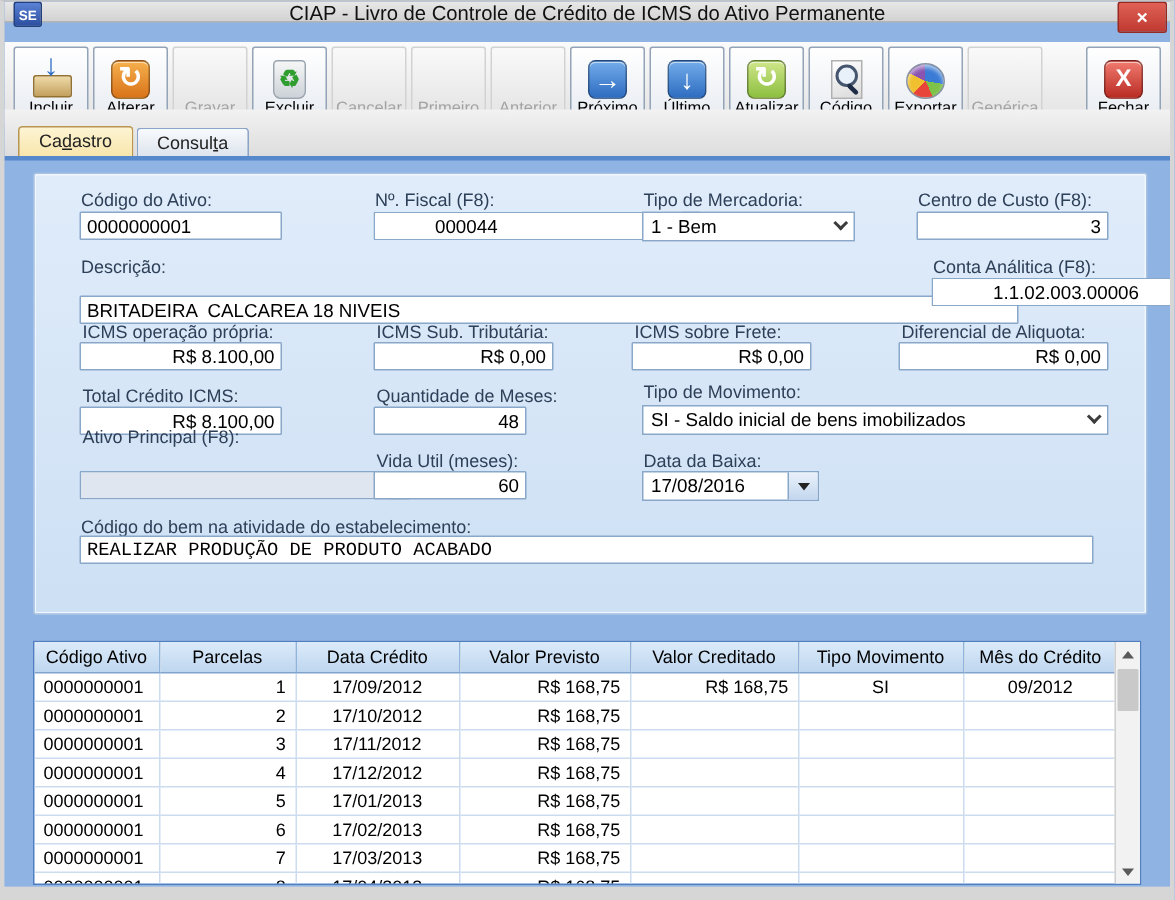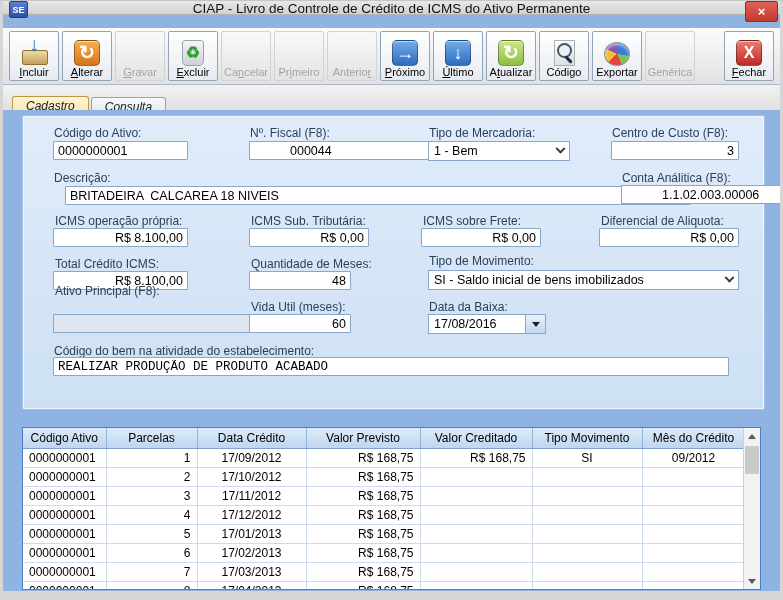--- a/index.html
+++ b/index.html
@@ -97,24 +97,24 @@
   .icon-pie-chart{
     width:26px; height:24px; border-radius:50%;
     background:conic-gradient(#3a7bd5 0 100deg,#7fc24a 100deg 155deg,#e8443a 155deg 225deg,#f0c030 225deg 295deg,#8a54b0 295deg 360deg);
     border:1px solid #8894a4; box-shadow:inset 0 2px 3px rgba(255,255,255,.6);
   }
   .icon-none{ width:26px; height:26px; }
   .disabled .ic{ opacity:.45; filter:grayscale(.6); }
 
   
   .tabbar{
-    position:absolute; top:84px; left:0; right:0; height:34px;
+    position:absolute; top:72px; left:0; right:0; height:34px;
     background:linear-gradient(#f2f2f2,#dddddd);
     border-bottom:3px solid #5688cc;
-    display:flex; align-items:flex-end; padding-left:9px;font-style:italic;
+    display:flex; align-items:flex-end; padding-left:9px;
   }
   .tab{
     height:19px; padding:2px 13px 0 13px; margin-right:2px; font-size:12px;
     border:1px solid #8aa4c8; border-bottom:none; border-radius:3px 3px 0 0;
     background:linear-gradient(#f8fafd,#dde4ed); color:#222; white-space:nowrap;
   }
   .tab.active{
     background:linear-gradient(#fdf4d3,#f8e6ac);
     border-color:#bb974e; height:20px;
   }
@@ -298,21 +298,21 @@
       <div class="flabel" style="left:406px;top:10px">Tipo de Mercadoria:</div>
       <div class="combo" style="left:405px;top:25px;width:142px">
         <span>1 - Bem</span>
         <span class="chevron"></span>
       </div>
 
       <div class="flabel" style="left:589px;top:10px">Centro de Custo (F8):</div>
       <input class="finput right" style="left: 588px; top: 25px; width: 128px;" value="3">
 
       <div class="flabel" style="left:31px;top:55px">Descrição:</div>
-      <input class="finput" style="left: 30px; top: 70px; width: 626px; margin-left: 12px;" value="BRITADEIRA  CALCAREA 18 NIVEIS">
+      <input class="finput" style="left: 30px; top: 81px; width: 626px;" value="BRITADEIRA  CALCAREA 18 NIVEIS">
 
       <div class="flabel" style="left:599px;top:55px">Conta Análitica (F8):</div>
       <div class="fwrap" style="left:598px;top:69px;width:118px">
         <input class="finput" value="1.1.02.003.00006" style="">
 
       </div>
 
       <div class="flabel" style="left:32px;top:98px">ICMS operação própria:</div>
       <input class="finput right" style="left: 30px; top: 112px; width: 135px;" value="R$ 8.100,00">
 

